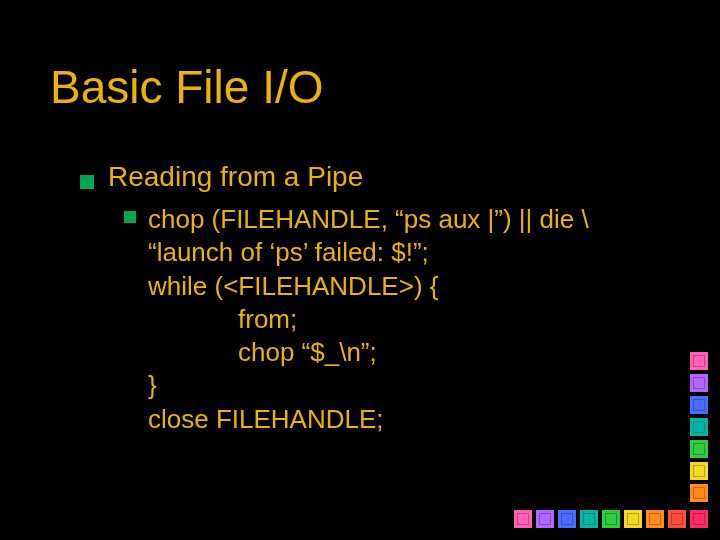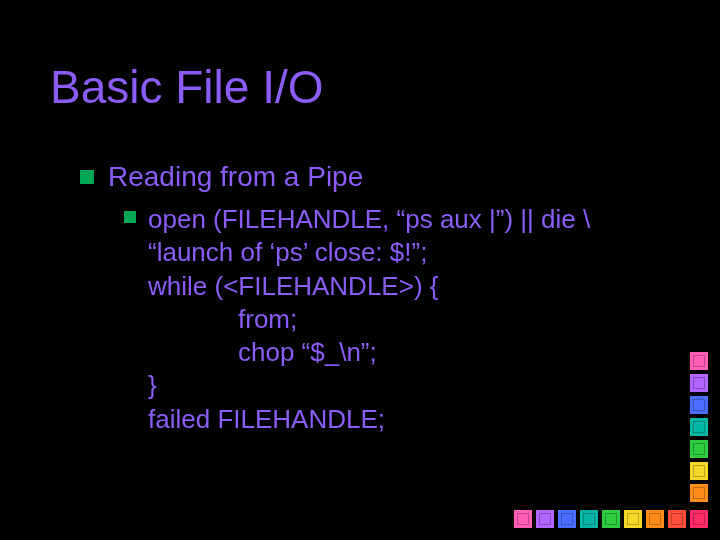--- a/index.html
+++ b/index.html
@@ -9,42 +9,42 @@
     height: 540px;
     overflow: hidden;
     background: #000;
     font-family: Arial, "Helvetica Neue", Helvetica, sans-serif;
   }
   .slide {
     position: relative;
     width: 720px;
     height: 540px;
     background: #000;
-    color: #8b5cf6;
+    color: #eab308;
   }
   .title {
     position: absolute;
     top: 60px;
     left: 50px;
     font-size: 46px;
     font-weight: 400;
     letter-spacing: 0px;
     text-shadow: 2px 2px 0 rgba(0,0,0,.6);
   }
   .body {
     position: absolute;
     top: 160px;
     left: 80px;
     right: 80px;
     font-size: 28px;
     line-height: 1.18;
   }
   .lvl1 {
     display: flex;
-    align-items: flex-start;
+    align-items: center;
     margin-bottom: 10px;
   }
   .lvl1 .bullet {
     width: 14px;
     height: 14px;
     background: #00a651;
     margin-top: 10px;
     margin-right: 14px;
     flex: 0 0 auto;
   }
@@ -98,27 +98,27 @@
   <div class="title">Basic File I/O</div>
 
   <div class="body">
     <div class="lvl1">
       <div class="bullet"></div>
       <div>Reading from a Pipe</div>
     </div>
 
     <div class="lvl2">
       <div class="bullet"></div>
-      <div class="codeblock"><span>open (FILEHANDLE, “ps aux |”) || die \</span>
-<span>“launch of ‘ps’ close: $!”;</span>
+      <div class="codeblock"><span>chop (FILEHANDLE, “ps aux |”) || die \</span>
+<span>“launch of ‘ps’ failed: $!”;</span>
 <span>while (&lt;FILEHANDLE&gt;) {</span>
 <span class="code-indent1">from;</span>
 <span class="code-indent1">chop “$_\n”;</span>
 <span>}</span>
-<span>failed FILEHANDLE;</span></div>
+<span>close FILEHANDLE;</span></div>
     </div>
   </div>
 
   <div class="vcol" id="vcol">
       <div class="sq" style="background: rgb(255, 95, 180);"></div>
       <div class="sq" style="background: rgb(178, 102, 255);"></div>
       <div class="sq" style="background: rgb(74, 108, 255);"></div>
       <div class="sq" style="background: rgb(0, 181, 163);"></div>
       <div class="sq" style="background: rgb(46, 204, 64);"></div>
       <div class="sq" style="background: rgb(246, 217, 40);"></div>

